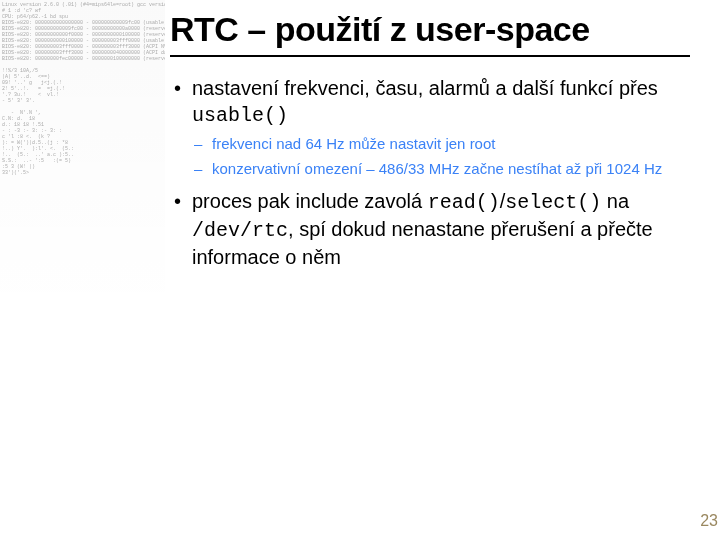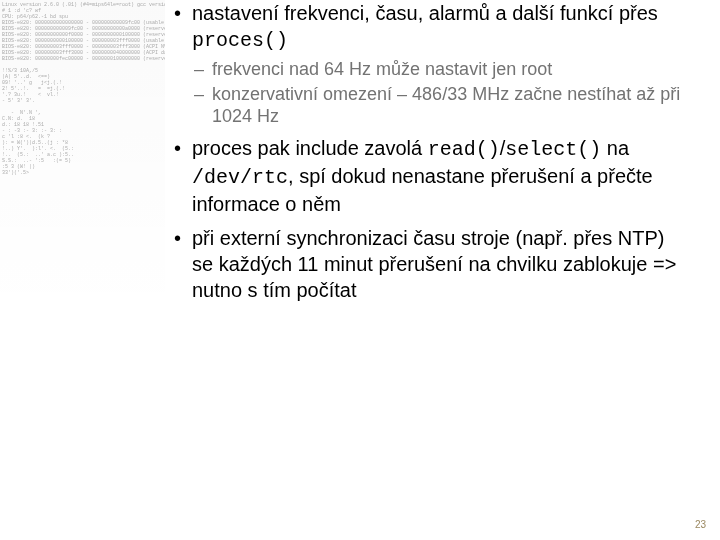--- a/index.html
+++ b/index.html
@@ -60,43 +60,43 @@
     font-size: 20px;
   }
   ul.sub {
     list-style: none;
     padding-left: 0;
     margin: 4px 0 6px 0;
   }
   ul.sub > li {
     position: relative;
     padding-left: 20px;
-    font-size: 18px;
+    font-size: 15px;
     line-height: 22px;
     margin-bottom: 3px;
-    color: #737373;
+    color: #3b82f6;
   }
   ul.sub > li::before {
     content: "–";
     position: absolute;
     left: 2px;
     top: 0;
   }
   .mono {
     font-family: "Courier New", monospace;
   }
   .indent-line {
     display: block;
     padding-left: 40px;
   }
   .page-num {
     position: absolute;
-    right: 14px;
+    right: 2px;
     bottom: 10px;
-    font-size: 10px;
+    font-size: 16px;
     color: #9a8860;
     z-index: 2;
   }
 </style>
 </head>
 <body>
 
 <div class="bg-code">Linux version 2.6.0 (.01) (#4=mips64le=root) gcc version 3.3
 # 1 :d 'c? wf
 CPU: p64/p62.-1 bd spu
@@ -124,35 +124,35 @@
 !..) Y'.  ):l'. &lt;.  (5.:
 !..  (5.:  ..' a.c ):5..
 S.S.:  ..- ':5   :(= 5)
 :5 3 (W! |)
 33')('.5&gt;
 
 </div>
 
 <div class="slide">
 
+  <div class="title">RTC – použití z user-space</div>
 
   <ul class="bullets">
 
 
     <li>
-      <span>nastavení frekvenci, času, alarmů a další funkcí přes </span><span class="mono">proces()</span>
+      <span>nastavení frekvenci, času, alarmů a další funkcí přes </span><span class="mono">usable()</span>
       <ul class="sub">
         <li>frekvenci nad 64 Hz může nastavit jen root</li>
         <li>konzervativní omezení – 486/33 MHz začne nestíhat až při 1024 Hz</li>
       </ul>
     </li>
 
     <li>
       <span>proces pak include zavolá </span><span class="mono">read()</span><span>/</span><span class="mono">select()</span><span> na </span><span class="mono">/dev/rtc</span><span>, spí dokud nenastane přerušení a přečte informace o něm</span>
     </li>
 
-    <li>při externí synchronizaci času stroje (např. přes NTP) se každých 11 minut přerušení na chvilku zablokuje =&gt; nutno s tím počítat</li>
 
   </ul>
 
 </div>
 
 <div class="page-num">23</div>
 
 </body></html>

